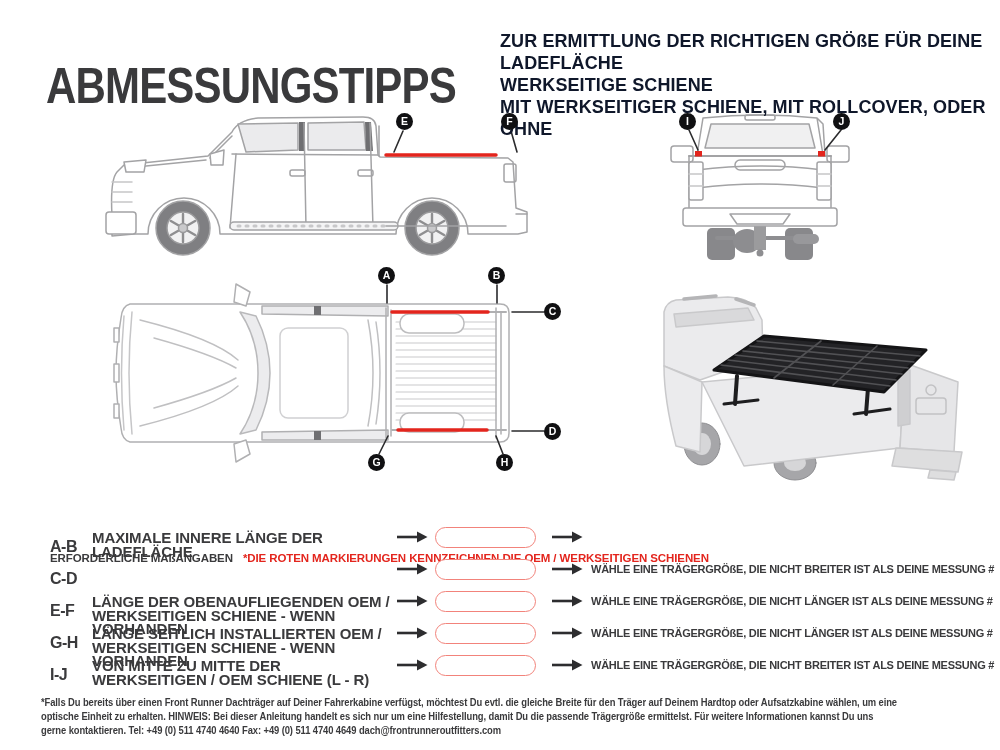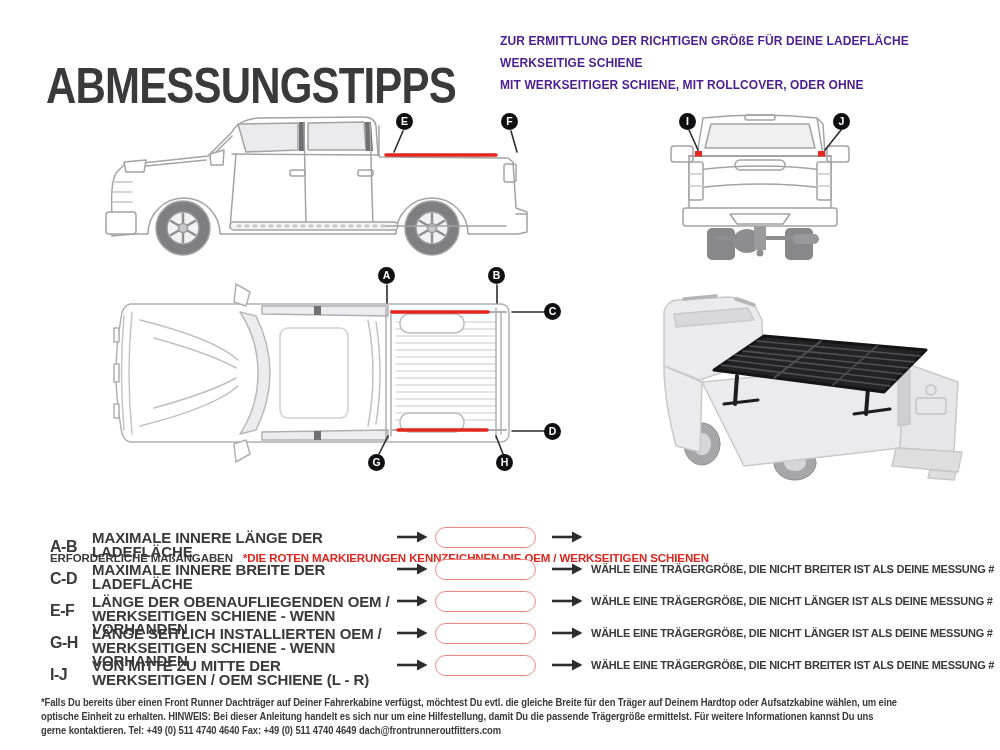--- a/index.html
+++ b/index.html
@@ -2,22 +2,22 @@
 <html><head>
 <meta charset="utf-8">
 <style>
   html,body{margin:0;padding:0;background:#ffffff;}
   .sheet{position:relative;width:1000px;height:750px;background:#ffffff;overflow:hidden;
          font-family:"Liberation Sans","DejaVu Sans",sans-serif;color:#3a3a3c;}
   .art{position:absolute;left:0;top:0;z-index:0;pointer-events:none;}
   .page-title{position:absolute;left:46px;top:27px;font-size:50px;font-weight:bold;
               letter-spacing:-1px;line-height:1;transform:scaleX(.84);transform-origin:left top;
               color:#3a3a3c;white-space:nowrap;z-index:1;}
-  .subtitle{position:absolute;left:500px;top:30px;font-size:12px;font-weight:bold;
-            line-height:22px;letter-spacing:.1px;color:#4c1d95;z-index:1;}
+  .subtitle{position:absolute;left:500px;top:30px;font-size:18px;font-weight:bold;
+            line-height:22px;letter-spacing:.1px;color:#0f172a;z-index:1;}
   .marker{position:absolute;width:17px;height:17px;border-radius:50%;background:#101012;
           color:#fff;font-size:10.5px;font-weight:bold;text-align:center;line-height:17px;z-index:2;}
   .meas-header{position:absolute;left:50px;top:509px;font-size:11.5px;font-weight:bold;
                letter-spacing:-.1px;white-space:nowrap;z-index:1;margin-top:43px;}
   .meas-header .note{color:#e3251d;margin-left:10px;}
   .mrow{position:absolute;left:0;top:0;width:1000px;height:30px;z-index:1;}
   .range{position:absolute;left:50px;top:11px;width:36px;font-size:16px;font-weight:bold;letter-spacing:-.5px;}
   .desc{position:absolute;left:92px;top:4px;width:298px;font-size:15px;font-weight:bold;
         line-height:13.5px;letter-spacing:-.1px;}
   .arrow{position:absolute;top:4px;}
@@ -200,21 +200,20 @@
       </svg>
     <div class="pill"></div>
     <svg class="arrow a2" width="32" height="12">
         <line x1="1" y1="6" x2="21" y2="6" stroke="#2d2d2f" stroke-width="2.6"></line>
         <polygon points="21,0.5 31.5,6 21,11.5" fill="#2d2d2f"></polygon>
       </svg>
   </div>
 
   <div class="mrow" style="top:559px">
     <div class="range">C-D</div>
-    <div class="desc">MAXIMALE INNERE BREITE DER LADEFLÄCHE</div>
     <svg class="arrow a1" width="32" height="12">
         <line x1="1" y1="6" x2="21" y2="6" stroke="#2d2d2f" stroke-width="2.6"></line>
         <polygon points="21,0.5 31.5,6 21,11.5" fill="#2d2d2f"></polygon>
       </svg>
     <div class="pill"></div>
     <svg class="arrow a2" width="32" height="12">
         <line x1="1" y1="6" x2="21" y2="6" stroke="#2d2d2f" stroke-width="2.6"></line>
         <polygon points="21,0.5 31.5,6 21,11.5" fill="#2d2d2f"></polygon>
       </svg>
     <div class="result">WÄHLE EINE TRÄGERGRÖßE, DIE NICHT BREITER IST ALS DEINE MESSUNG #</div>

